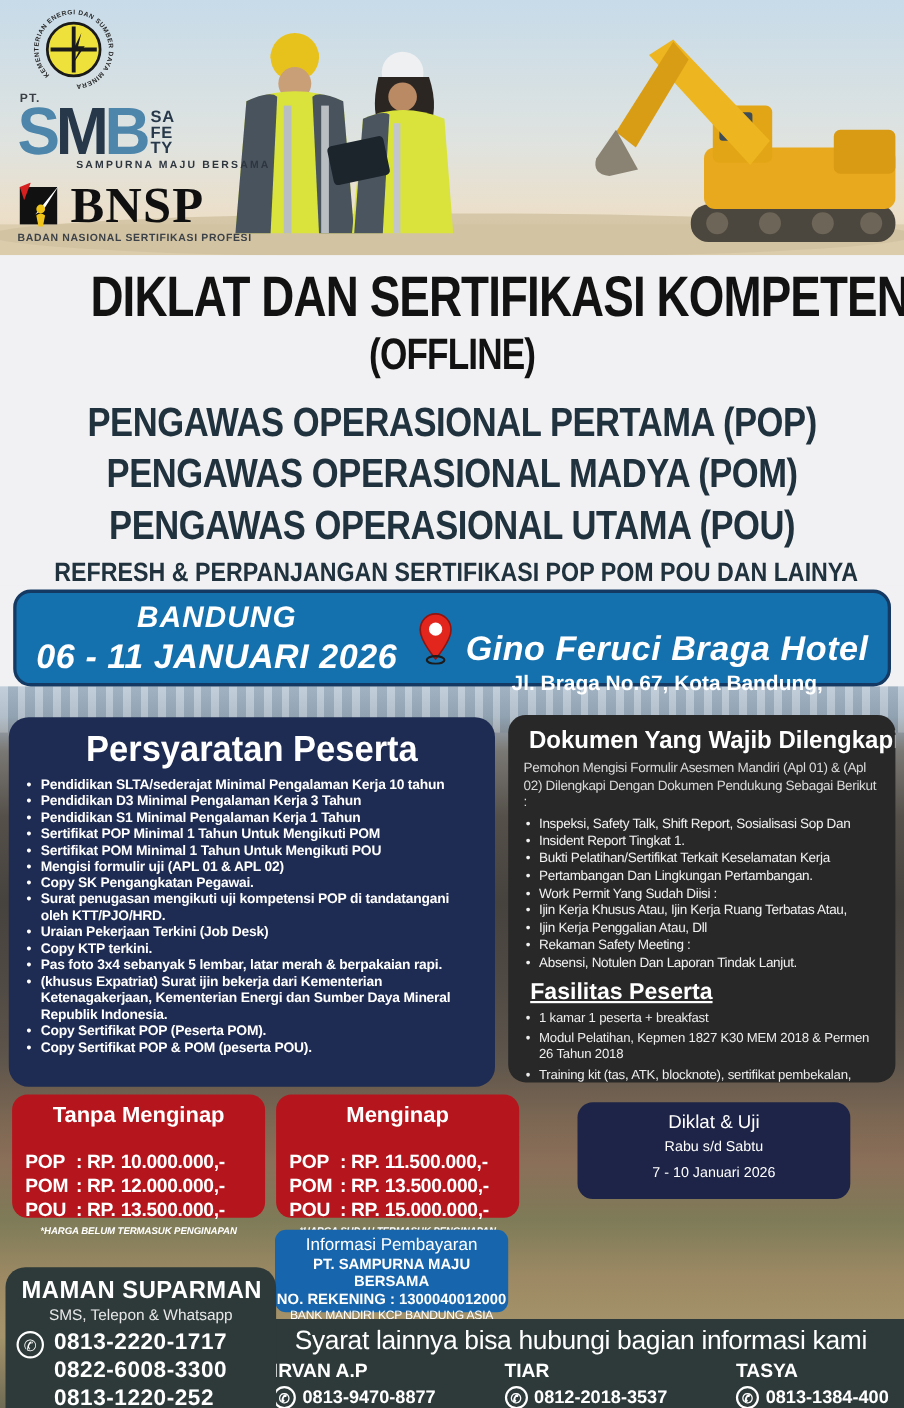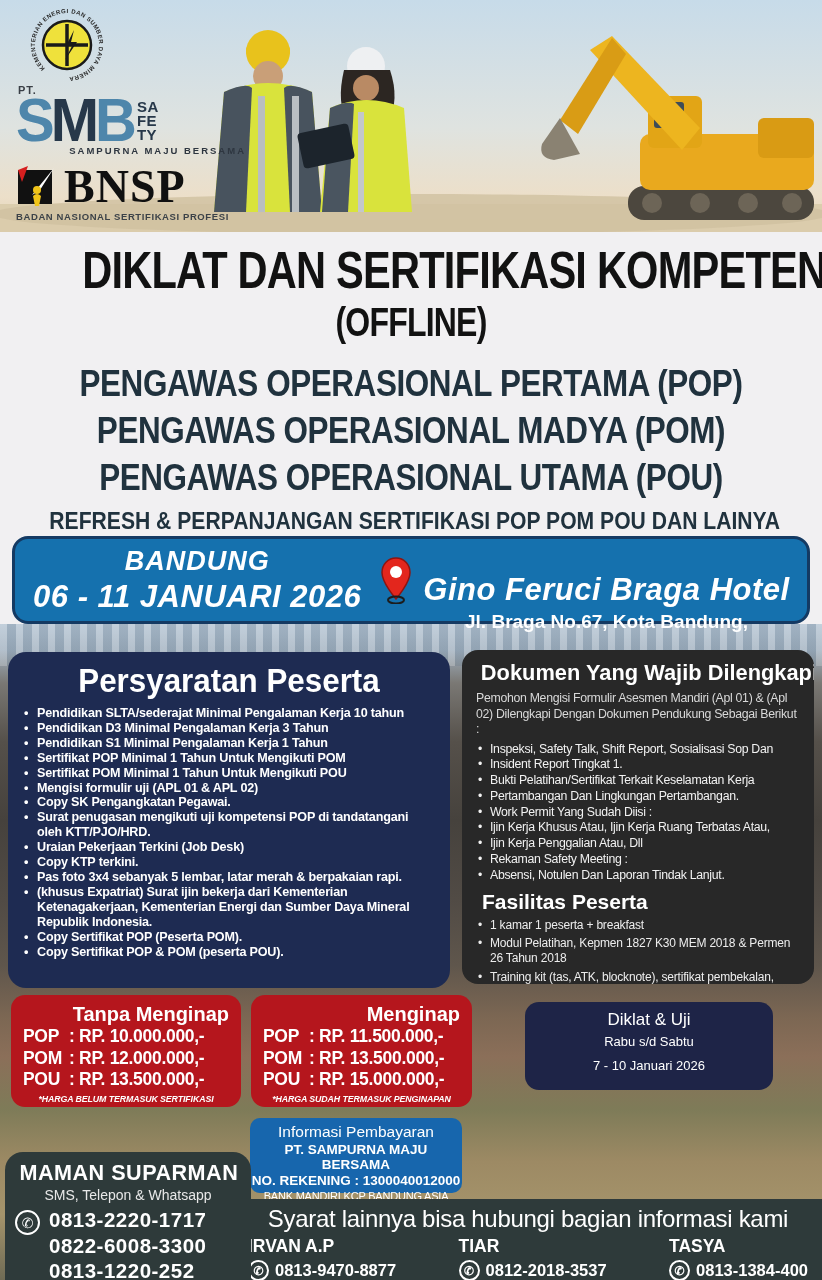--- a/index.html
+++ b/index.html
@@ -69,32 +69,32 @@
   .req-list li::before { content:"•"; position:absolute; left:0; top:0; }
 
   
   .doc-box { position:absolute; left:462px; top:650px; width:352px; height:334px; background:#282828;
              border-radius:16px; padding:10px 14px 8px 14px; color:#fff; z-index:5; overflow:hidden; }
   .doc-title { text-align:center; font-size:22.5px; font-weight:bold; margin-bottom:5px; transform:scaleX(0.97); white-space:nowrap; }
   .doc-intro { font-size:12.3px; color:#d9d9d9; line-height:15.5px; letter-spacing:-0.3px; margin-bottom:4px; }
   .doc-list { list-style:none; }
   .doc-list li { font-size:12.3px; line-height:15.8px; padding-left:14px; position:relative; letter-spacing:-0.3px; color:#f2f2f2; }
   .doc-list li::before { content:"•"; position:absolute; left:2px; top:0; }
-  .fac-title { font-size:21px; font-weight:bold; margin:6px 0 4px 6px; }
+  .fac-title { font-size:21px; font-weight:bold; margin:6px 0 4px 6px;text-decoration:underline; }
   .fac-list { list-style:none; }
   .fac-list li { font-size:12px; line-height:14.8px; padding-left:14px; position:relative; letter-spacing:-0.2px;
                  color:#ededed; margin-bottom:4px; }
   .fac-list li::before { content:"•"; position:absolute; left:2px; top:0; }
 
   
   .price-box { position:absolute; top:995px; background:#b5161d; border-radius:14px; color:#fff;
                padding:8px 12px 6px 12px; z-index:5; }
   .price-tanpa { left:11px; width:230px; height:112px; }
   .price-menginap { left:251px; width:221px; height:112px; }
-  .price-title { text-align:right; font-size:20px; font-weight:bold; margin-bottom:0; }
+  .price-title { text-align:center; font-size:20px; font-weight:bold; margin-bottom:20px; }
   .price-row { display:flex; font-size:17.5px; font-weight:bold; line-height:21.5px; letter-spacing:-0.3px; }
   .price-row .lbl { width:46px; }
   .price-note { font-size:8.8px; font-style:italic; font-weight:bold; text-align:center; margin-top:3px; letter-spacing:-0.1px; }
 
   
   .sched-box { position:absolute; left:525px; top:1002px; width:248px; height:88px; background:#1e2447;
                border-radius:14px; color:#fff; text-align:center; padding-top:8px; z-index:5; }
   .sched-title { font-size:17px; font-weight:normal; }
   .sched-line { font-size:13px; line-height:24px; }
 
@@ -297,21 +297,21 @@
         <span>: RP. 10.000.000,-</span>
       </div>
     <div class="price-row">
         <span class="lbl">POM</span>
         <span>: RP. 12.000.000,-</span>
       </div>
     <div class="price-row">
         <span class="lbl">POU</span>
         <span>: RP. 13.500.000,-</span>
       </div>
-    <div class="price-note">*HARGA BELUM TERMASUK SERTIFIKASI</div>
+    <div class="price-note">*HARGA BELUM TERMASUK PENGINAPAN</div>
   </div>
 
   <div class="price-box price-menginap">
     <div class="price-title">Menginap</div>
     <div class="price-row">
         <span class="lbl">POP</span>
         <span>: RP. 11.500.000,-</span>
       </div>
     <div class="price-row">
         <span class="lbl">POM</span>

